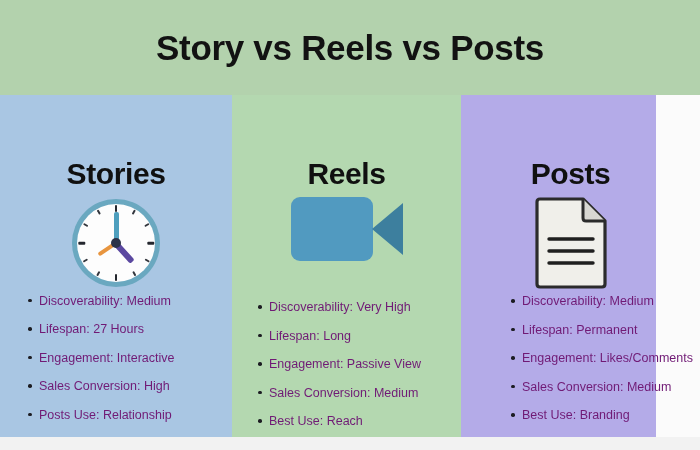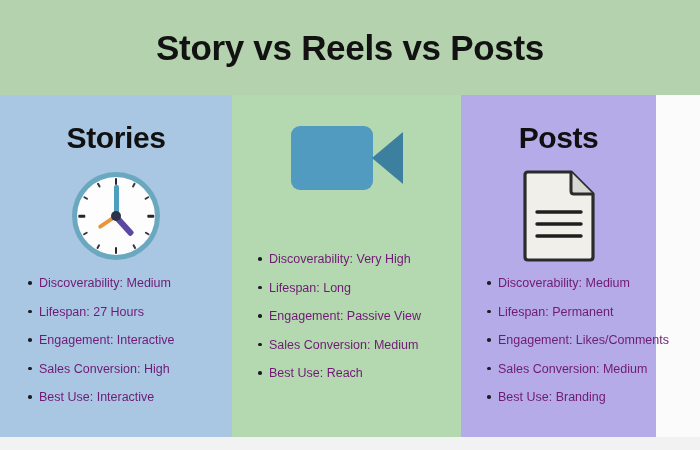--- a/index.html
+++ b/index.html
@@ -37,28 +37,28 @@
   }
   .col {
     position:relative;
     height:342px;
     display:flex;
     flex-direction:column;
     align-items:center;
   }
   .col-stories { width:232px; background:#a9c6e3; }
   .col-reels   { width:229px; background:#b4d8b0; }
-  .col-posts   { width:195px; background:#b4abe8; }
+  .col-posts   { width:195px; background:#b4abe8;padding-left:24px; }
 
   .col-title {
     font-size:30px;
     font-weight:bold;
     color:#101010;
     letter-spacing:-0.4px;
-    margin-top:28px;
+    margin-top:64px;
     text-align:center;
     line-height:1;
   }
   .icon-wrap {
     height:110px;
     display:flex; align-items:center; justify-content:center;
     margin-top:8px;
   }
   .list {
     list-style:none;
@@ -181,25 +181,26 @@
           <div class="hand hand-hour"></div>
           <div class="hand hand-second"></div>
           <div class="clock-hub"></div>
         </div>
       </div>
       <ul class="list">
         <li>Discoverability: Medium</li>
         <li>Lifespan: 27 Hours</li>
         <li>Engagement: Interactive</li>
         <li>Sales Conversion: High</li>
-        <li>Best Use: Interactive</li>
+        <li>Posts Use: Relationship</li>
       </ul>
     </div>
 
     <div class="col col-reels">
+      <div class="col-title">Reels</div>
       <div class="icon-wrap">
         <div class="camera">
           <div class="camera-body"></div>
           <div class="camera-lens"></div>
         </div>
       </div>
       <ul class="list">
         <li>Discoverability: Very High</li>
         <li>Lifespan: Long</li>
         <li>Engagement: Passive View</li>

